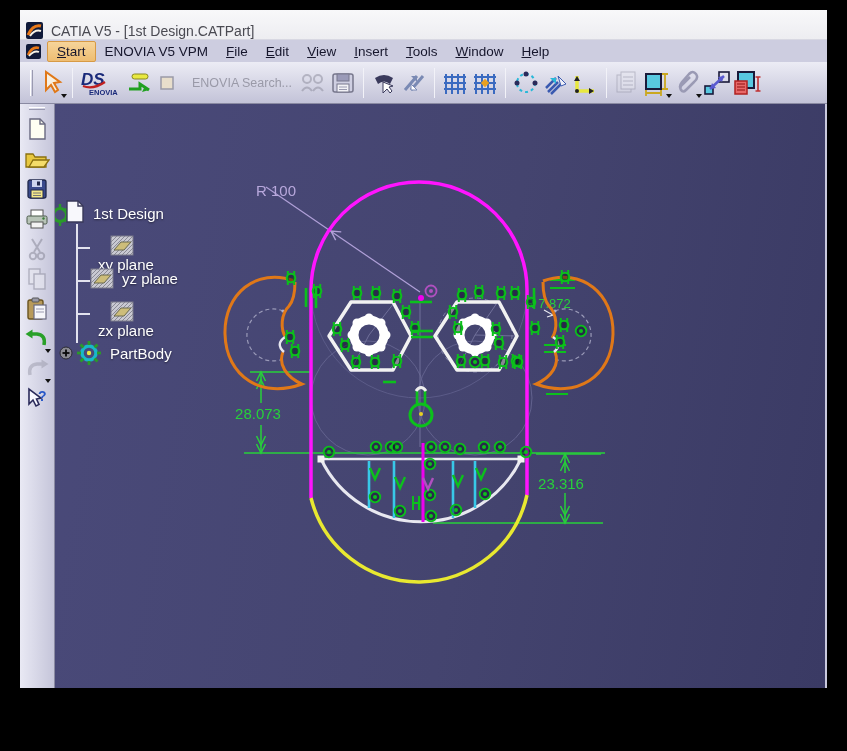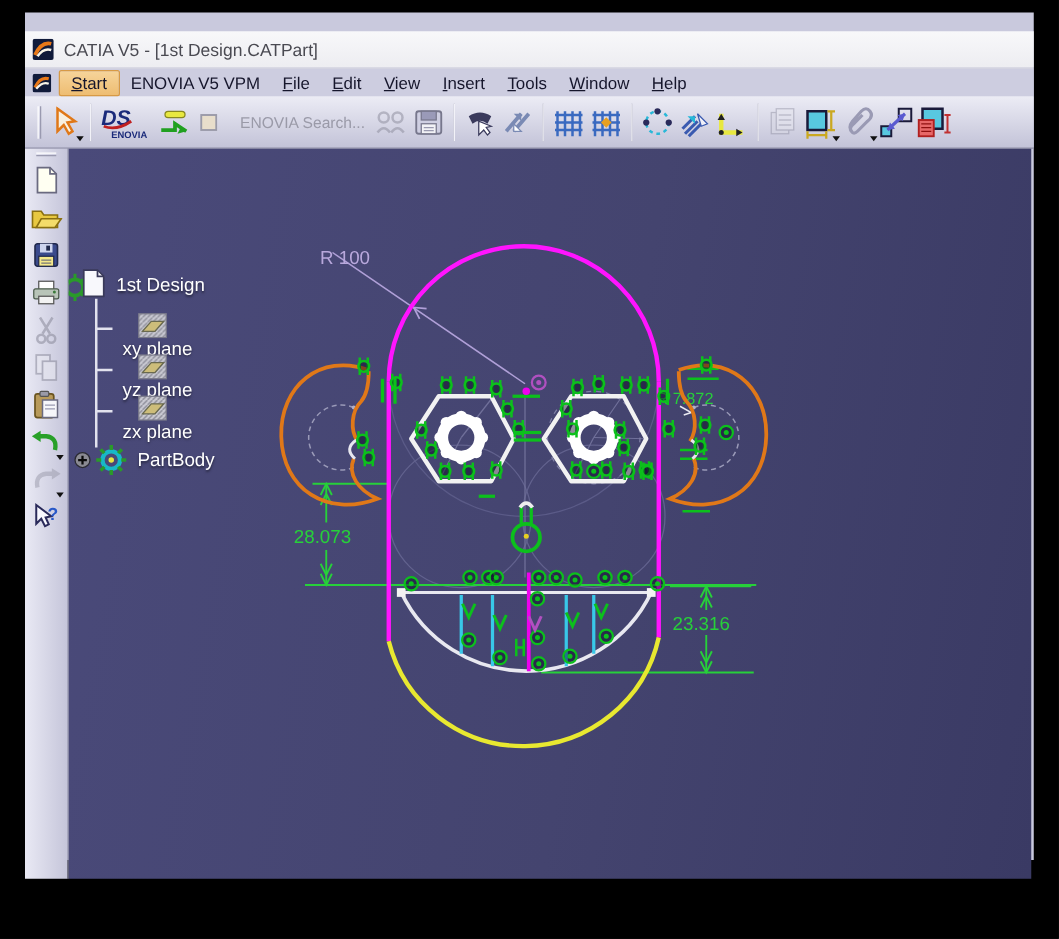--- a/index.html
+++ b/index.html
@@ -1,20 +1,20 @@
 <!DOCTYPE html>
 <html><head>
 <meta charset="utf-8">
 <style>
   html,body{margin:0;padding:0;background:#000;}
   *{box-sizing:border-box;font-family:"Liberation Sans",sans-serif;}
   #stage{position:relative;width:847px;height:751px;background:#000;overflow:hidden;}
   #win{position:absolute;left:20px;top:10px;width:807px;height:678px;background:#c9c9dd;}
   
-  .titlebar{height:30px;background:linear-gradient(#f8f8fa,#ededf1);display:flex;align-items:center;padding:0 6px;border-bottom:1px solid #d8d8e2;margin-top:15px;}
+  .titlebar{height:30px;background:linear-gradient(#f8f8fa,#ededf1);display:flex;align-items:flex-end;padding:0 6px;border-bottom:1px solid #d8d8e2;}
   .titlebar .ttl{font-size:14px;color:#4a4a52;margin-left:8px;}
   
   .menubar{height:22px;background:#cdcde0;display:flex;align-items:center;padding:0 4px;font-size:13.5px;color:#16162c;}
   .menubar .mi{padding:2px 9px;white-space:nowrap;cursor:default;}
   .menubar .mi.hl{background:linear-gradient(#f6d49a,#eebd72);border:1px solid #d79a46;border-radius:2px;}
   .menubar .u{text-decoration:underline;}
   
   .toolbar{height:42px;background:linear-gradient(#ececf5,#c3c3d8);display:flex;align-items:center;padding:8px 6px;border-bottom:1px solid #8a8aa2;}
   .tb-sep{width:1px;height:30px;background:#9a9ab0;border-right:1px solid #f2f2f8;margin:0 5px;}
   .tb-grip{width:3px;height:26px;border-left:1px solid #fff;border-right:1px solid #9a9ab0;margin:0 4px;}
@@ -557,21 +557,21 @@
           <span class="tlabel">1st Design</span>
         </div>
 
         <div class="trow" style="left:41px;top:37px;flex-direction:column;">
           <svg width="24" height="21">
             <rect x="1" y="1" width="22" height="19" fill="url(#hatch)" stroke="#7a7a8a"></rect>
             <polygon points="4,15 11,7 21,7 14,15" fill="#cdbd7a" stroke="#6a6a50"></polygon>
           </svg>
           <span class="tlabel">xy plane</span>
         </div>
-        <div class="trow" style="left:41px;top:70px;flex-direction:column;">
+        <div class="trow" style="left:41px;top:70px;">
           <svg width="24" height="21">
             <rect x="1" y="1" width="22" height="19" fill="url(#hatch)" stroke="#7a7a8a"></rect>
             <polygon points="4,15 11,7 21,7 14,15" fill="#cdbd7a" stroke="#6a6a50"></polygon>
           </svg>
           <span class="tlabel">yz plane</span>
         </div>
         <div class="trow" style="left:41px;top:103px;flex-direction:column;">
           <svg width="24" height="21">
             <rect x="1" y="1" width="22" height="19" fill="url(#hatch)" stroke="#7a7a8a"></rect>
             <polygon points="4,15 11,7 21,7 14,15" fill="#cdbd7a" stroke="#6a6a50"></polygon>

